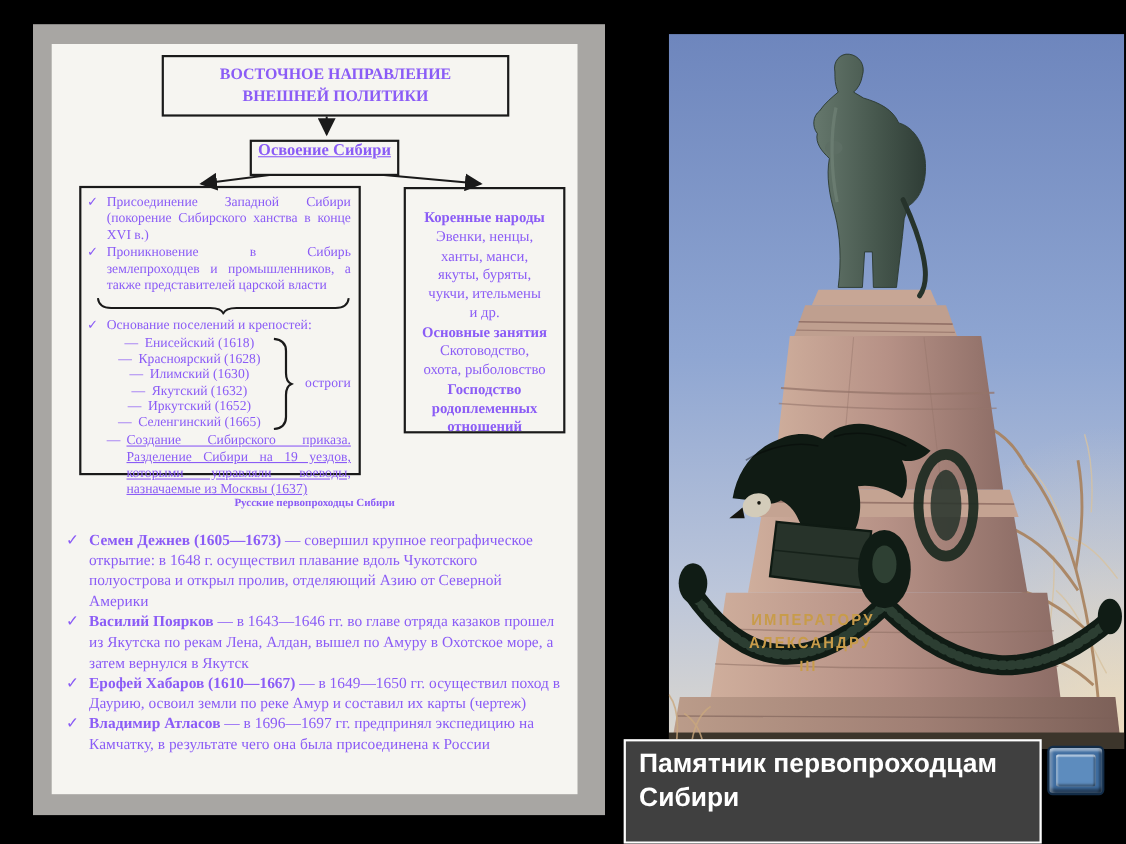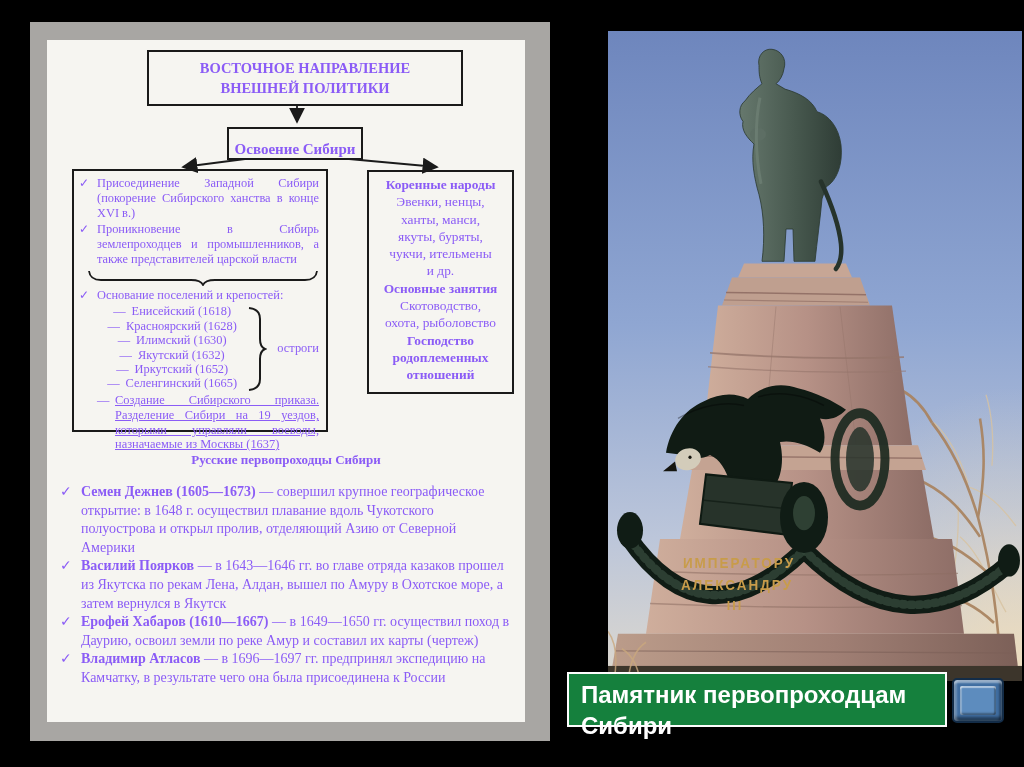--- a/index.html
+++ b/index.html
@@ -5,53 +5,53 @@
   html,body{margin:0;padding:0;background:#000;}
   body{position:relative;width:1024px;height:767px;overflow:hidden;
        font-family:"Liberation Serif", serif;}
   
   .scan{position:absolute;left:30px;top:22px;width:520px;height:719px;background:#a8a6a3;}
   .page{position:absolute;left:47px;top:40px;width:478px;height:682px;background:#f6f5f1;color:#8b5cf6;}
   .title-box{position:absolute;left:100px;top:10px;width:316px;height:56px;border:2px solid #1a1a1a;
     display:flex;align-items:center;justify-content:center;text-align:center;
     font-weight:bold;font-size:14.5px;line-height:1.4;padding:2px 10px;box-sizing:border-box;}
   .node-box{position:absolute;left:180px;top:87px;width:136px;height:33px;border:2px solid #1a1a1a;
-    display:flex;align-items:flex-end;justify-content:center;font-weight:bold;font-size:15px;box-sizing:border-box;}
+    display:flex;align-items:flex-start;justify-content:center;font-weight:bold;font-size:15px;box-sizing:border-box;text-decoration:underline;}
   .flow-arrows{position:absolute;left:0;top:0;width:478px;height:145px;pointer-events:none;}
   .left-box{position:absolute;left:25px;top:129px;width:256px;height:263px;border:2px solid #1a1a1a;
     box-sizing:border-box;font-size:12.4px;line-height:15.2px;padding:5px 7px 0 5px;}
   .cb{display:grid;grid-template-columns:15px 1fr;column-gap:3px;}
   .cb .chk{font-size:12px;}
   .cb p{margin:0;text-align:justify;}
   .underbrace{display:block;margin:2px 2px 2px 8px;}
   .forts-header{margin-top:1px;}
   .forts-row{display:flex;margin-left:18px;margin-top:1px;}
   .forts-list{list-style:none;margin:0;padding:0;width:152px;line-height:14.4px;}
   .forts-list li{white-space:nowrap;text-align:center;}
   .forts-list .dash{margin-right:6px;}
   .forts-brace{flex:0 0 auto;margin-top:2px;}
   .forts-brace-label{align-self:center;margin-left:10px;}
   .prikaz{display:grid;grid-template-columns:14px 1fr;column-gap:4px;margin-left:18px;margin-top:1px;
     line-height:14.6px;}
   .prikaz p{margin:0;text-align:justify;text-decoration:underline;}
   .right-box{position:absolute;left:320px;top:130px;width:147px;height:224px;border:2px solid #1a1a1a;
-    box-sizing:border-box;text-align:center;font-size:13.4px;line-height:17.3px;padding-top:4px;}
+    box-sizing:border-box;text-align:center;font-size:13.4px;line-height:17.3px;padding-top:17px;}
   .bold{font-weight:bold;}
   .pioneers-title{position:absolute;left:0;top:412px;width:100%;text-align:center;
-    font-weight:bold;font-size:13px;}
+    font-weight:bold;font-size:10px;}
   .pioneers{position:absolute;left:13px;top:443px;width:450px;list-style:none;margin:0;padding:0;
     font-size:14px;line-height:18.6px;}
   .pioneers li{display:grid;grid-template-columns:19px 1fr;column-gap:2px;}
   .pioneers p{margin:0;}
   
   .photo{position:absolute;left:608px;top:31px;width:414px;height:650px;text-align:right;}
   .photo svg{display:block;width:100%;height:100%;}
   
-  .caption{position:absolute;left:567px;top:672px;width:380px;height:55px;box-sizing:border-box;
-    background:#15803d;border:2px solid #fdfdfd;color:#fff;
+  .caption{position:absolute;left:567px;top:672px;width:380px;height:95px;box-sizing:border-box;
+    background:#404040;border:2px solid #fdfdfd;color:#fff;
     font-family:"Liberation Sans", sans-serif;font-weight:bold;font-size:24px;line-height:1.3;
     padding:5px 12px;}
   .nav-button{position:absolute;left:952px;top:678px;width:52px;height:45px;box-sizing:border-box;
     background:#3f6da0;border:2px solid #132c47;border-radius:5px;padding:6px;cursor:pointer;
     box-shadow:inset 0 3px 2px rgba(255,255,255,.45), inset 3px 0 2px rgba(255,255,255,.25),
                inset 0 -4px 3px rgba(0,0,0,.45), inset -3px 0 2px rgba(0,0,0,.3);}
   .nav-button-face{width:100%;height:100%;background:#5d8cbe;border-radius:2px;
     box-shadow:inset 0 2px 1px rgba(255,255,255,.5), inset 2px 0 1px rgba(255,255,255,.3),
                inset 0 -2px 2px rgba(0,0,0,.35), inset -2px 0 1px rgba(0,0,0,.25);}
 </style>

